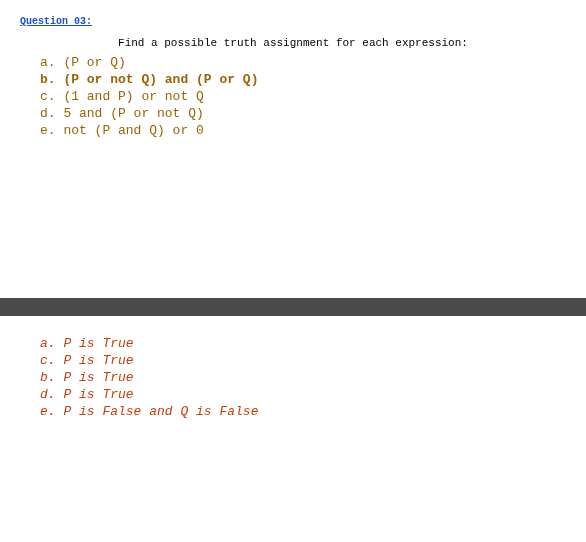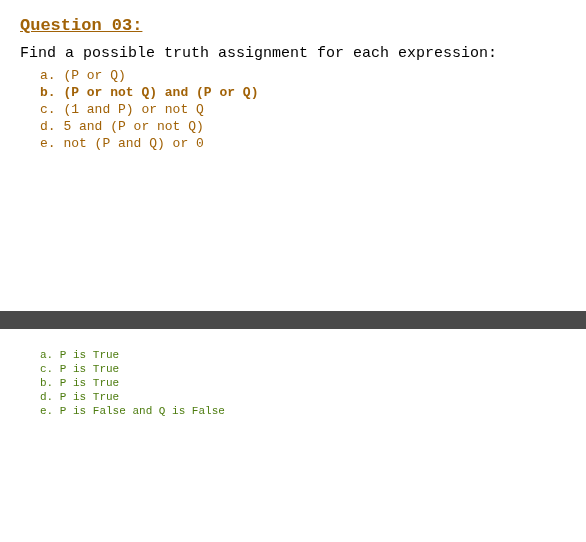--- a/index.html
+++ b/index.html
@@ -19,29 +19,30 @@
     }
 
     .top-section {
       padding: 16px 20px 0 20px;
       background: #ffffff;
     }
 
     .question-title {
       font-weight: bold;
       text-decoration: underline;
-      color: #a16207;
+      color: #1d4ed8;
       margin-bottom: 10px;
-      font-size: 17px;
+      font-size: 10px;
     }
 
     .question-intro {
       color: #000000;
       margin-bottom: 6px;
-      font-size: 15px;
+      font-size: 11px;
+      text-align: center;
     }
 
     .expression-list {
       list-style: none;
       padding-left: 20px;
       margin-bottom: 10px;
     }
 
     .expression-list li {
       margin-bottom: 2px;
@@ -74,22 +75,23 @@
       margin-bottom: 6px;
     }
 
     .answer-list {
       list-style: none;
       padding-left: 20px;
     }
 
     .answer-list li {
       margin-bottom: 2px;
-      font-size: 11px;
-      color: #4d7c0f;
+      font-size: 13px;
+      color: #c2410c;
+      font-style: italic;
     }
   </style>
 </head>
 <body>
 
 <div class="top-section">
   <div class="question-title">Question 03:</div>
   <div class="question-intro">Find a possible truth assignment for each expression:</div>
   <ul class="expression-list">
     <li class="expr-a">

